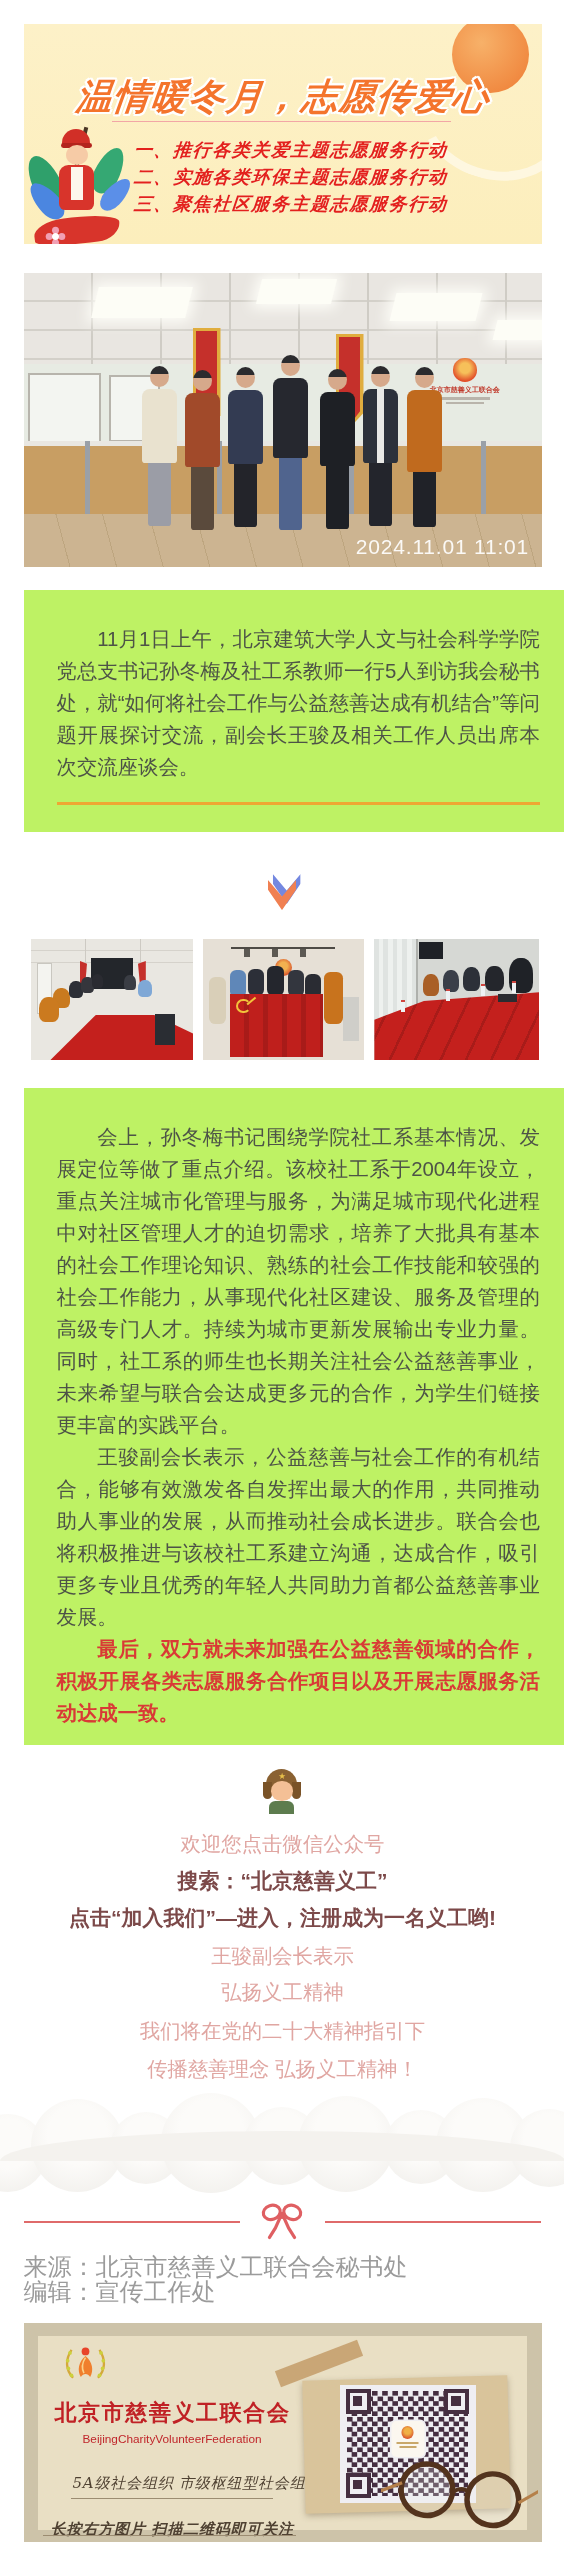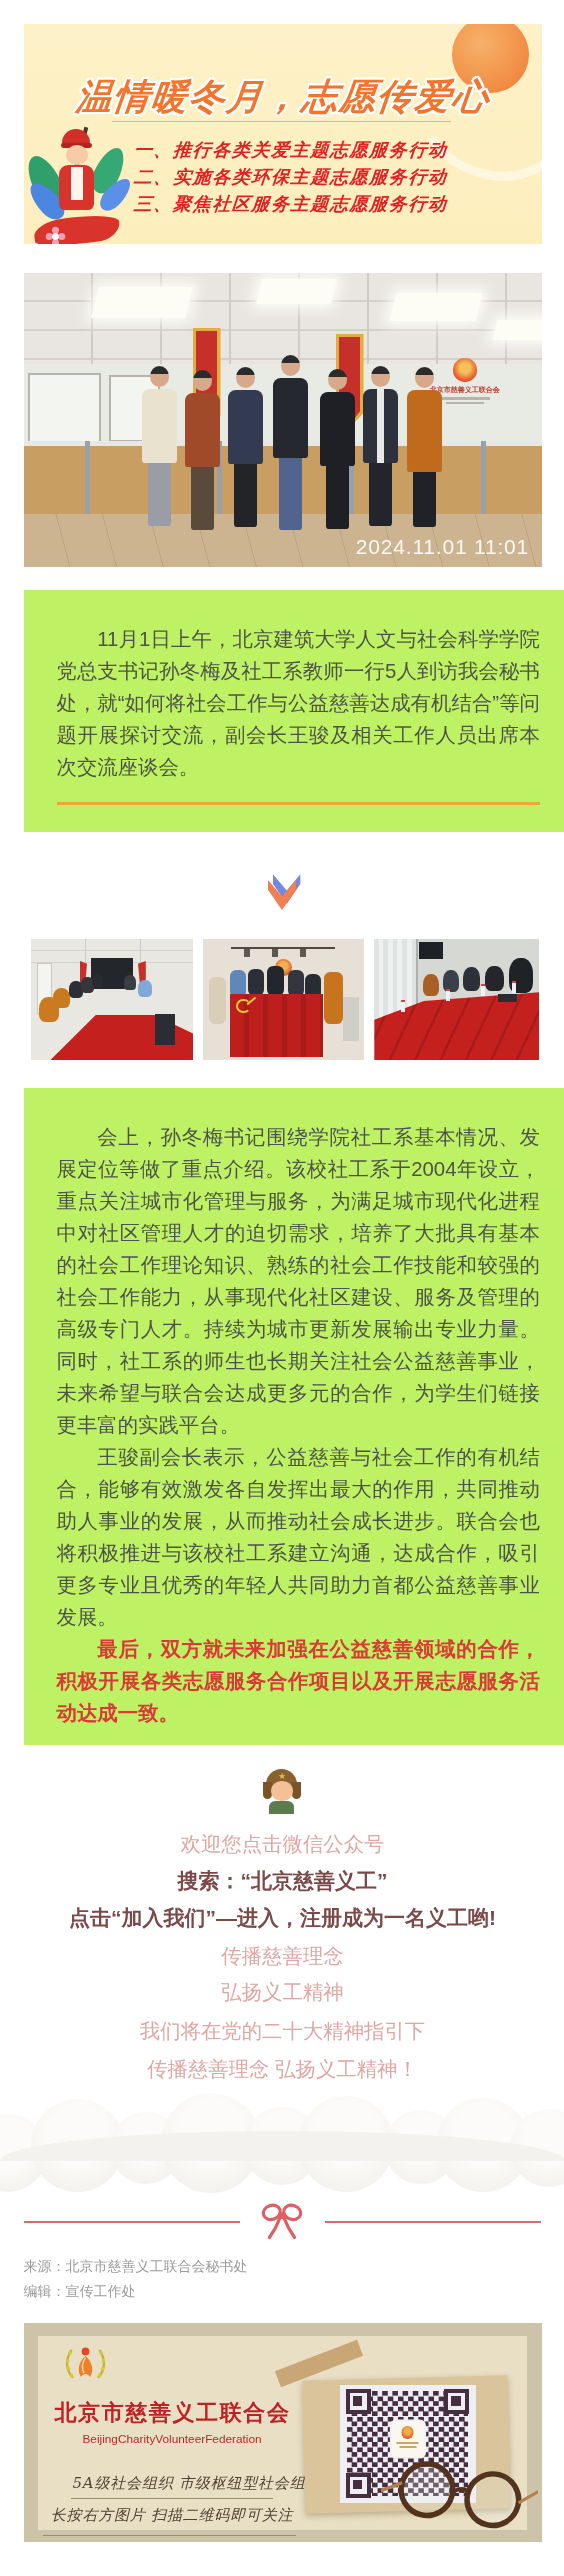--- a/index.html
+++ b/index.html
@@ -115,21 +115,21 @@
   .clouds{position:absolute;left:0;top:2090px;width:565px;height:71px;}
   .cloud{position:absolute;border-radius:50%;background:radial-gradient(circle at 50% 38%,#fcfbf9 40%,#efede9);}
   .cloudbase{position:absolute;left:0;top:41px;width:565px;height:30px;border-radius:50% 50% 0 0/100% 100% 0 0;
              background:#f4f2ee;}
 
   
   .bowline{position:absolute;top:2221px;height:1.6px;background:#df6a6a;}
   .bow{position:absolute;left:260px;top:2202px;width:44px;height:38px;}
 
   
-  .credit{position:absolute;left:23.5px;font-size:14px;color:#9b9b9b;line-height:25px;}
+  .credit{position:absolute;left:23.5px;font-size:24px;color:#9b9b9b;line-height:25px;}
 
   
   .footer{position:absolute;left:23.5px;top:2323px;width:518px;height:219px;background:#cdc3a9;overflow:hidden;}
   .footer-card{position:absolute;left:14px;top:12.5px;width:489px;height:194px;background:#e9dfc4;}
   .f-logo{position:absolute;left:24px;top:3.1px;width:47px;height:45px;}
   .f-cn{position:absolute;left:17px;top:62px;font-size:22px;font-weight:bold;color:#c02125;letter-spacing:1.6px;}
   .f-en{position:absolute;left:45px;top:96px;font-size:11.8px;color:#c0262b;}
   .f-hand{position:absolute;font-family:"DejaVu Serif",serif;font-style:italic;color:#4f4132;font-size:15px;letter-spacing:0.8px;}
   .f-ul{position:absolute;height:0.8px;background:#9c8c72;}
   .qr-paper{position:absolute;left:266px;top:42px;width:205px;height:133px;background:#d9c49b;
@@ -317,21 +317,21 @@
     <div class="hat"></div>
     <div class="star">★</div>
     <div class="flapL"></div>
     <div class="flapR"></div>
     <div class="face"></div>
     <div class="body"></div>
   </div>
   <div class="promo pink" style="top:1833px;">欢迎您点击微信公众号</div>
   <div class="promo maroon" style="top:1869px;">搜索：“北京慈善义工”</div>
   <div class="promo maroon" style="top:1906px;">点击“加入我们”—进入，注册成为一名义工哟!</div>
-  <div class="promo pink" style="top:1945px;">传播慈善理念</div>
+  <div class="promo pink" style="top:1945px;">王骏副会长表示</div>
   <div class="promo pink" style="top:1981px;">弘扬义工精神</div>
   <div class="promo pink" style="top:2020px;">我们将在党的二十大精神指引下</div>
   <div class="promo pink" style="top:2058px;">传播慈善理念 弘扬义工精神！</div>
 
   <div class="clouds">
     <div class="cloud" style="left:-31px;top:23.5px;width:78px;height:78px;"></div>
     <div class="cloud" style="left:31px;top:9.4px;width:93px;height:93px;"></div>
     <div class="cloud" style="left:110px;top:22px;width:72px;height:72px;"></div>
     <div class="cloud" style="left:161px;top:3.1px;width:100px;height:100px;"></div>
     <div class="cloud" style="left:243px;top:17px;width:78px;height:78px;"></div>
@@ -373,21 +373,21 @@
             <circle cx="48" cy="47" r="2.4" fill="#cdd13c"></circle>
           <circle cx="30" cy="16" r="5" fill="#e8442a"></circle>
           <path d="M30,22 C21,29 19,41 24,49 C27,44 33,44 36,49 C41,41 39,29 30,22 Z" fill="#f07f2d"></path>
           <path d="M30,24 C26,30 25,38 28,44" fill="none" stroke="#fbd28a" stroke-width="2"></path>
         </svg>
       </div>
       <div class="f-cn">北京市慈善义工联合会</div>
       <div class="f-en">BeijingCharityVolunteerFederation</div>
       <div class="f-hand" style="left:35px;top:138px;">5A级社会组织 市级枢纽型社会组织</div>
       <div class="f-ul" style="left:33px;top:162px;width:202px;"></div>
-      <div class="f-hand" style="left:13.3px;top:170px;">长按右方图片 扫描二维码即可关注</div>
+      <div class="f-hand" style="left:13.3px;top:184px;font-weight:bold;">长按右方图片 扫描二维码即可关注</div>
       <div class="f-ul" style="left:5.5px;top:199px;width:253px;"></div>
 
       <div class="qr-paper"></div>
       <div class="tape"></div>
       <div class="qr">
         <div class="cells"></div>
         <div class="qr-f" style="left:6.3px;top:4.7px;"></div>
         <div class="qr-f" style="right:6.3px;top:4.7px;"></div>
         <div class="qr-f" style="left:6.3px;bottom:4.7px;"></div>
         <div class="qr-logo">

